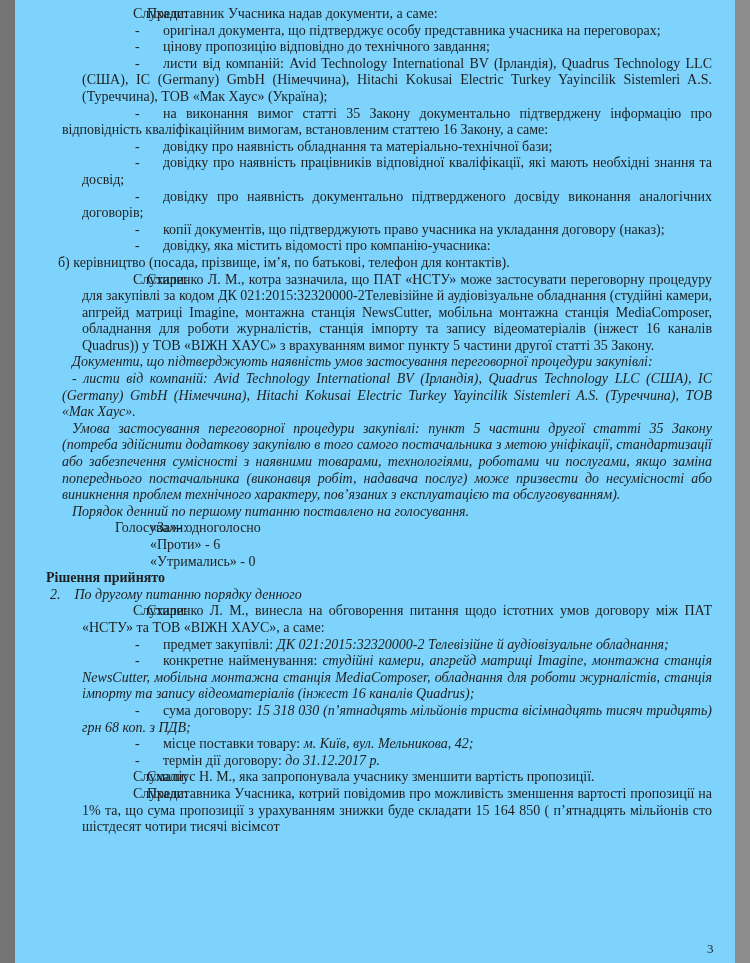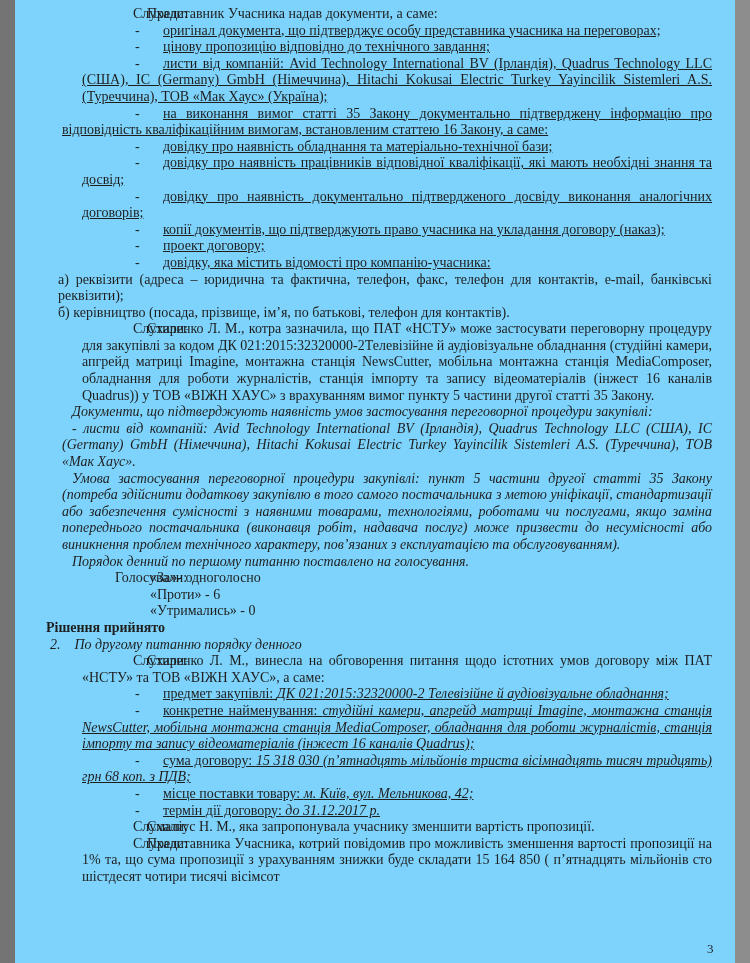--- a/index.html
+++ b/index.html
@@ -15,21 +15,21 @@
   }
   .edge-l{position:absolute;left:0;top:0;bottom:0;width:15px;background:#747474;}
   .edge-r{position:absolute;right:0;top:0;bottom:0;width:15px;background:#8d8d8d;}
   .content{position:absolute;left:0;right:0;top:6px;}
   .content p{margin:0 38px 0 82px;text-align:justify;position:relative;}
   
   .ind{text-indent:65px;}
   .lbl{position:absolute;left:-14px;top:0;}
   .lblv{left:-35px;}
   
-  .bullet{text-indent:53px;text-decoration:underline;}
+  .bullet{text-indent:53px;}
   .dash{display:inline-block;width:28px;text-indent:0;}
   
   .wcont{margin-left:62px !important;text-indent:73px;}
   
   .wide{margin-left:62px !important;font-style:italic;}
   .i10{text-indent:10px;}
   .sub{margin-left:58px !important;}
   .vote1{text-indent:68px;}
   .vline{margin-left:150px !important;}
   .decision{margin-left:46px !important;font-weight:bold;}
@@ -50,24 +50,22 @@
     </p>
 
     <p class="bullet"><span class="dash">-</span><span>оригінал документа, що підтверджує особу представника учасника на переговорах;</span></p>
     <p class="bullet"><span class="dash">-</span><span>цінову пропозицію відповідно до технічного завдання;</span></p>
     <p class="bullet"><span class="dash">-</span><span>листи від компаній: Avid Technology International BV (Ірландія), Quadrus Technology LLC (США), IC (Germany) GmbH (Німеччина), Hitachi Kokusai Electric Turkey Yayincilik Sistemleri A.S. (Туреччина), ТОВ «Мак Хаус» (Україна);</span></p>
     <p class="bullet wcont"><span class="dash">-</span><span>на виконання вимог статті 35 Закону документально підтверджену інформацію про відповідність кваліфікаційним вимогам, встановленим статтею 16 Закону, а саме:</span></p>
     <p class="bullet"><span class="dash">-</span><span>довідку про наявність обладнання та матеріально-технічної бази;</span></p>
     <p class="bullet"><span class="dash">-</span><span>довідку про наявність працівників відповідної кваліфікації, які мають необхідні знання та досвід;</span></p>
     <p class="bullet"><span class="dash">-</span><span>довідку про наявність документально підтвердженого досвіду виконання аналогічних договорів;</span></p>
     <p class="bullet"><span class="dash">-</span><span>копії документів, що підтверджують право учасника на укладання договору (наказ);</span></p>
-    <p class="bullet"><span class="dash">-</span><span>проект договору;</span></p>
     <p class="bullet"><span class="dash">-</span><span>довідку, яка містить відомості про компанію-учасника:</span></p>
 
-    <p class="sub">а) реквізити (адреса – юридична та фактична, телефон, факс, телефон для контактів, e-mail, банківські реквізити);</p>
     <p class="sub">б) керівництво (посада, прізвище, ім’я, по батькові, телефон для контактів).</p>
 
     <p class="ind">
       <span class="lbl">Слухали:</span>
       <span>Стиренко Л. М., котра зазначила, що ПАТ «НСТУ» може застосувати переговорну процедуру для закупівлі за кодом ДК 021:2015:32320000-2Телевізійне й аудіовізуальне обладнання (студійні камери, апгрейд матриці Imagine, монтажна станція NewsCutter, мобільна монтажна станція MediaComposer, обладнання для роботи журналістів, станція імпорту та запису відеоматеріалів (інжест 16 каналів Quadrus)) у ТОВ «ВІЖН ХАУС» з врахуванням вимог пункту 5 частини другої статті 35 Закону.</span>
     </p>
 
     <p class="wide i10">Документи, що підтверджують наявність умов застосування переговорної процедури закупівлі:</p>
     <p class="wide i10">- листи від компаній: Avid Technology International BV (Ірландія), Quadrus Technology LLC (США), IC (Germany) GmbH (Німеччина), Hitachi Kokusai Electric Turkey Yayincilik Sistemleri A.S. (Туреччина), ТОВ «Мак Хаус».</p>
     <p class="wide i10">Умова застосування переговорної процедури закупівлі: пункт 5 частини другої статті 35 Закону (потреба здійснити додаткову закупівлю в того самого постачальника з метою уніфікації, стандартизації або забезпечення сумісності з наявними товарами, технологіями, роботами чи послугами, якщо заміна попереднього постачальника (виконавця робіт, надавача послуг) може призвести до несумісності або виникнення проблем технічного характеру, пов’язаних з експлуатацією та обслуговуванням).</p>

